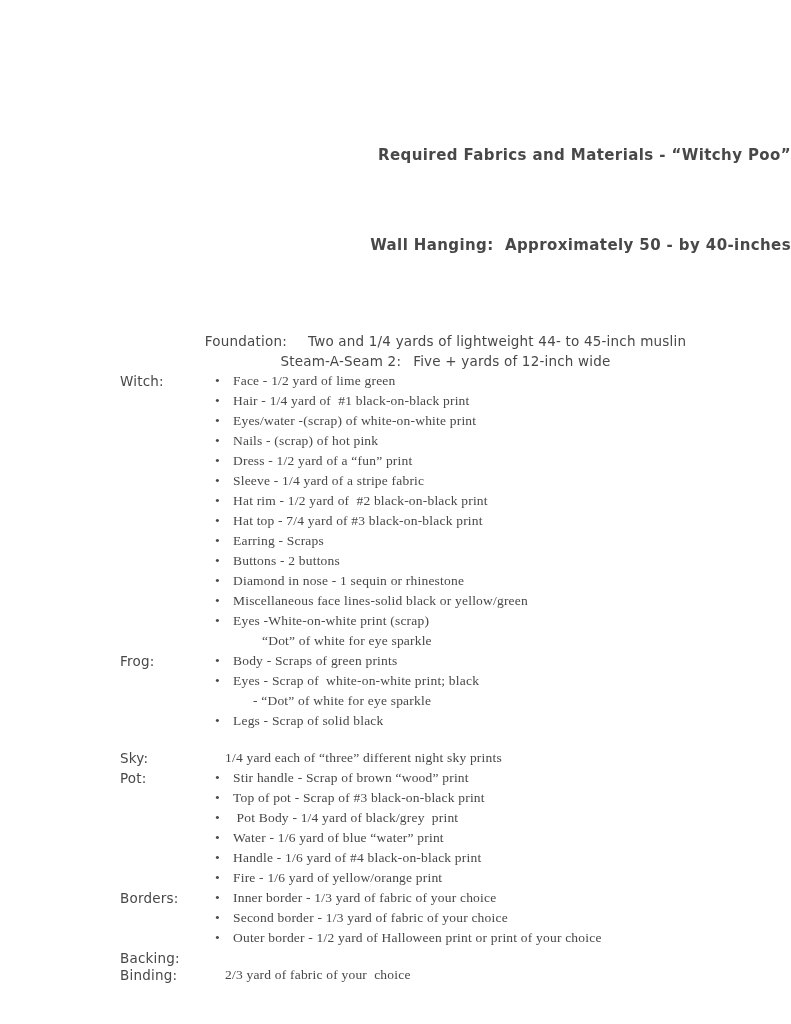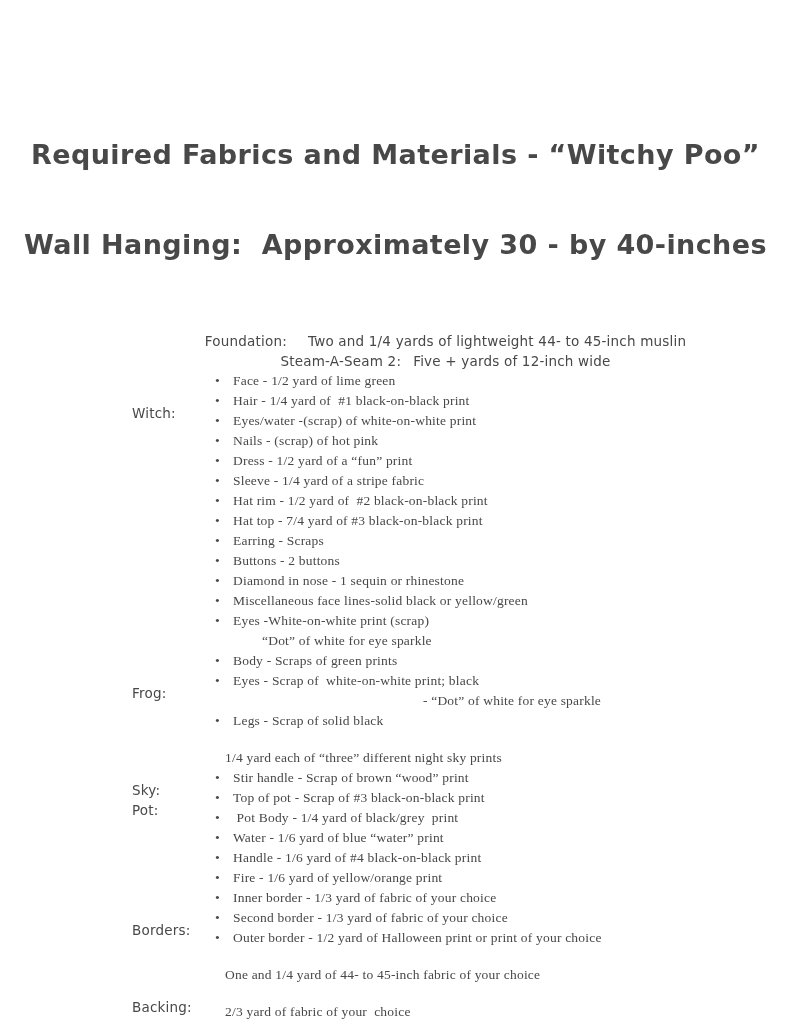--- a/index.html
+++ b/index.html
@@ -10,52 +10,52 @@
     margin: 0 auto;
     background: #ffffff;
     color: #484848;
     font-family: "DejaVu Sans", sans-serif;
     box-sizing: border-box;
     padding-top: 80px;
     overflow: hidden;
     letter-spacing: 0.2px;
   }
   .title {
-    text-align: center;
-    font-size: 27px;
+    text-align: right;
+    font-size: 15px;
     font-weight: bold;
     line-height: 30px;
     white-space: pre-wrap;
     letter-spacing: 0.4px;
   }
   .content {
     margin-top: 11px;
     padding-left: 120px;
     padding-right: 20px;
     font-size: 13.5px;
     line-height: 20px;
   }
   .intro-line { white-space: pre-wrap; text-align: center; }
   .intro-label { margin-right: 12px; }
   .section { position: relative; padding-left: 95px; }
-  .sec-label { position: absolute; left: 12px; top: 0; white-space: pre; margin-top: 32px; }
+  .sec-label { position: absolute; left: 0; top: 0; white-space: pre; }
   .item { white-space: pre-wrap; font-family: Liberation Serif, serif; }
   .bullet { display: inline-block; width: 18px; }
   .ind1 { padding-left: 10px; margin-top: 17px; }
-  .ind2 { padding-left: 38px; text-align: center; }
+  .ind2 { padding-left: 38px; }
   .ind3 { padding-left: 47px; }
 </style>
 </head>
 <body>
 
 <div class="page">
 
   <div class="title">
     <div>Required Fabrics and Materials - “Witchy Poo”</div>
-    <div>Wall Hanging:  Approximately 30 - by 40-inches</div>
+    <div>Wall Hanging:  Approximately 50 - by 40-inches</div>
   </div>
 
   <div class="content">
     <div id="intro-lines">
         <div class="intro-line"><span class="intro-label">Foundation:</span><span class="intro-text">  Two and 1/4 yards of lightweight 44- to 45-inch muslin</span></div>
         <div class="intro-line"><span class="intro-label">Steam-A-Seam 2:</span><span class="intro-text">Five + yards of 12-inch wide</span></div>
       </div>
     <div id="sections">
         <div class="section">
           <div class="sec-label">Witch:</div>
@@ -95,21 +95,20 @@
           <div class="item"><span class="bullet">•</span><span>Fire - 1/6 yard of yellow/orange print</span></div>
         </div>
         <div class="section">
           <div class="sec-label">Borders:</div>
           <div class="item"><span class="bullet">•</span><span>Inner border - 1/3 yard of fabric of your choice</span></div>
           <div class="item"><span class="bullet">•</span><span>Second border - 1/3 yard of fabric of your choice</span></div>
           <div class="item"><span class="bullet">•</span><span>Outer border - 1/2 yard of Halloween print or print of your choice</span></div>
         </div>
         <div class="section">
           <div class="sec-label">Backing:</div>
-          <div class="item ind1"><span>One and 1/4 yard of 44- to 45-inch fabric of your choice</span></div>
         </div>
         <div class="section">
           <div class="sec-label">Binding:</div>
           <div class="item ind1"><span>2/3 yard of fabric of your  choice</span></div>
         </div>
       </div>
   </div>
 
 </div>
 

